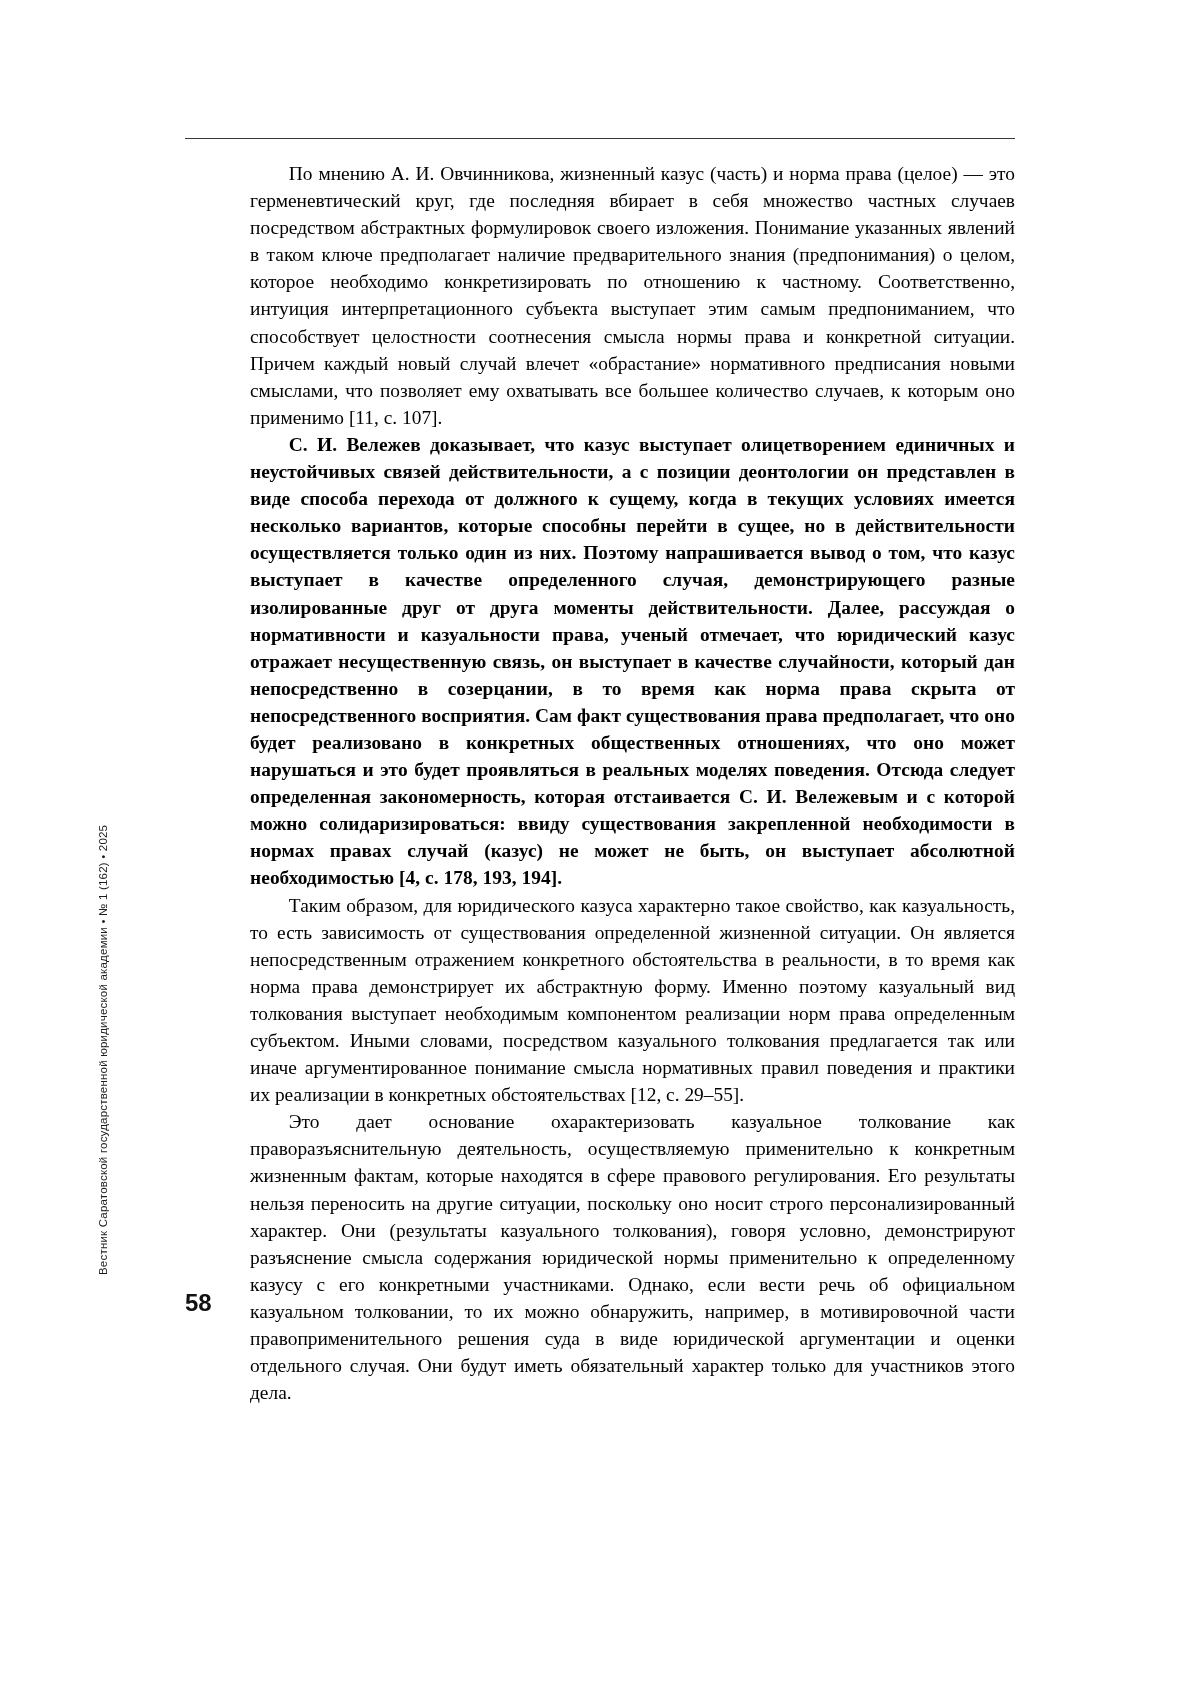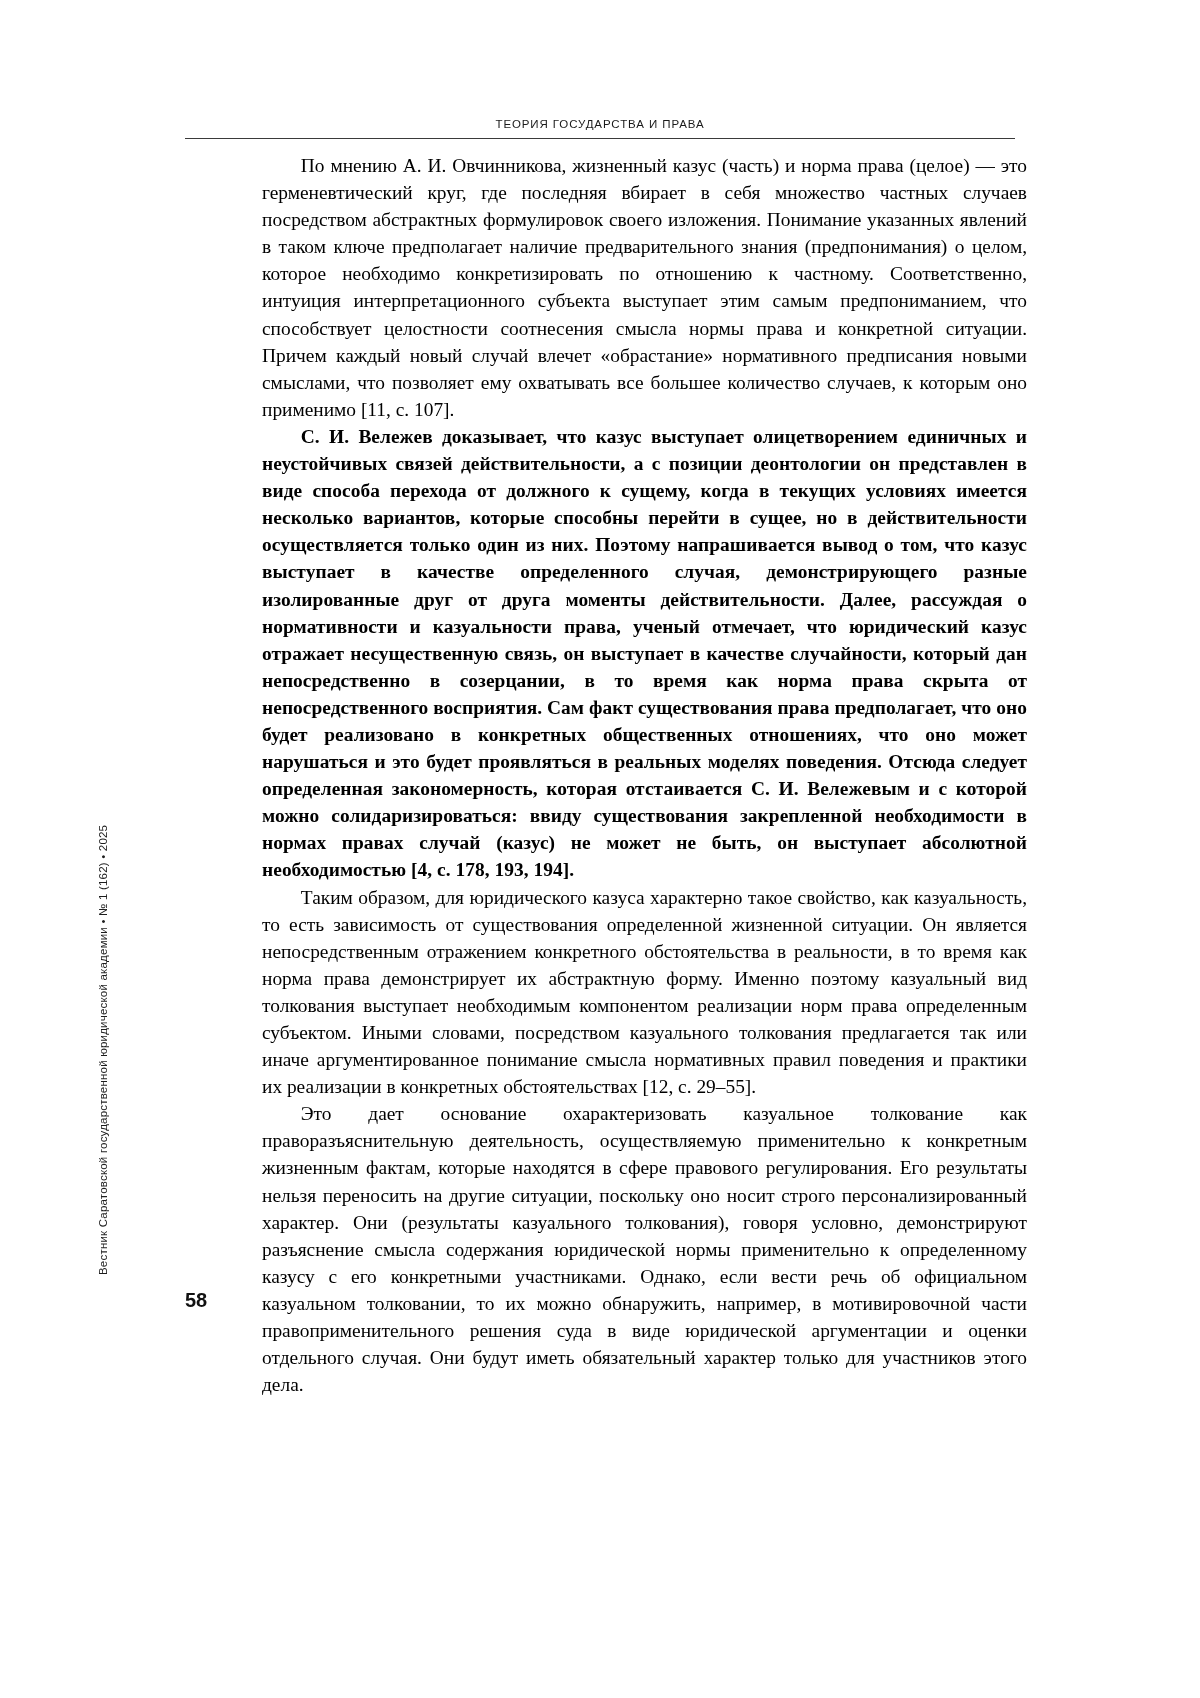--- a/index.html
+++ b/index.html
@@ -61,31 +61,30 @@
     white-space: nowrap;
   }
 
   
   .folio {
     position: absolute;
     left: 185px;
     top: 1289px;
     font-family: "Liberation Sans", sans-serif;
     font-weight: bold;
-    font-size: 20px;
+    font-size: 24px;
     color: #111;
   }
 
   
   .column {
     position: absolute;
     left: 250px;
-    top: 152px;
+    top: 160px;
     width: 765px;
-    margin-left: 12px;
   }
   p.body {
     margin: 0;
     font-size: 19.4px;
     line-height: 27.1px;
     text-align: justify;
     text-indent: 2.0em;
     hyphens: manual;
     -webkit-hyphens: manual;
     text-justify: inter-word;
@@ -94,21 +93,20 @@
     
     letter-spacing: 0.05px;
     font-weight: bold;
   }
 </style>
 </head>
 <body>
 
 <div class="page">
 
-  <div class="running-head">ТЕОРИЯ ГОСУДАРСТВА И ПРАВА</div>
 
   <div class="head-rule"></div>
 
   <div class="sidenote">Вестник Саратовской государственной  юридической академии • № 1 (162) • 2025</div>
 
   <div class="folio">58</div>
 
   <div class="column">
     <p class="body">По мнению А. И. Овчинникова, жизненный казус (часть) и норма права (целое) — это герменевтический круг, где последняя вбирает в себя множество частных случаев посредством абстрактных формулировок своего изложения. Понимание указанных явлений в таком ключе предполагает наличие предварительного знания (предпонимания) о целом, которое необходимо конкретизировать по отношению к частному. Соответственно, интуиция интерпретационного субъекта выступает этим самым предпониманием, что способствует целостности соотнесения смысла нормы права и конкретной ситуации. Причем каждый новый случай влечет «обрастание» нормативного предписания новыми смыслами, что позволяет ему охватывать все большее количество случаев, к которым оно применимо [11, с. 107].</p>
     <p class="body tight">С. И. Вележев доказывает, что казус выступает олицетворением единичных и неустойчивых связей действительности, а с позиции деонтологии он представлен в виде способа перехода от должного к сущему, когда в текущих условиях имеется несколько вариантов, которые способны перейти в сущее, но в действительности осуществляется только один из них. Поэтому напрашивается вывод о том, что казус выступает в качестве определенного случая, демонстрирующего разные изолированные друг от друга моменты действительности. Далее, рассуждая о нормативности и казуальности права, ученый отмечает, что юридический казус отражает несущественную связь, он выступает в качестве случайности, который дан непосредственно в созерцании, в то время как норма права скрыта от непосредственного восприятия. Сам факт существования права предполагает, что оно будет реализовано в конкретных общественных отношениях, что оно может нарушаться и это будет проявляться в реальных моделях поведения. Отсюда следует определенная закономерность, которая отстаивается С. И. Вележевым и с которой можно солидаризироваться: ввиду существования закрепленной необходимости в нормах правах случай (казус) не может не быть, он выступает абсолютной необходимостью [4, с. 178, 193, 194].</p>

